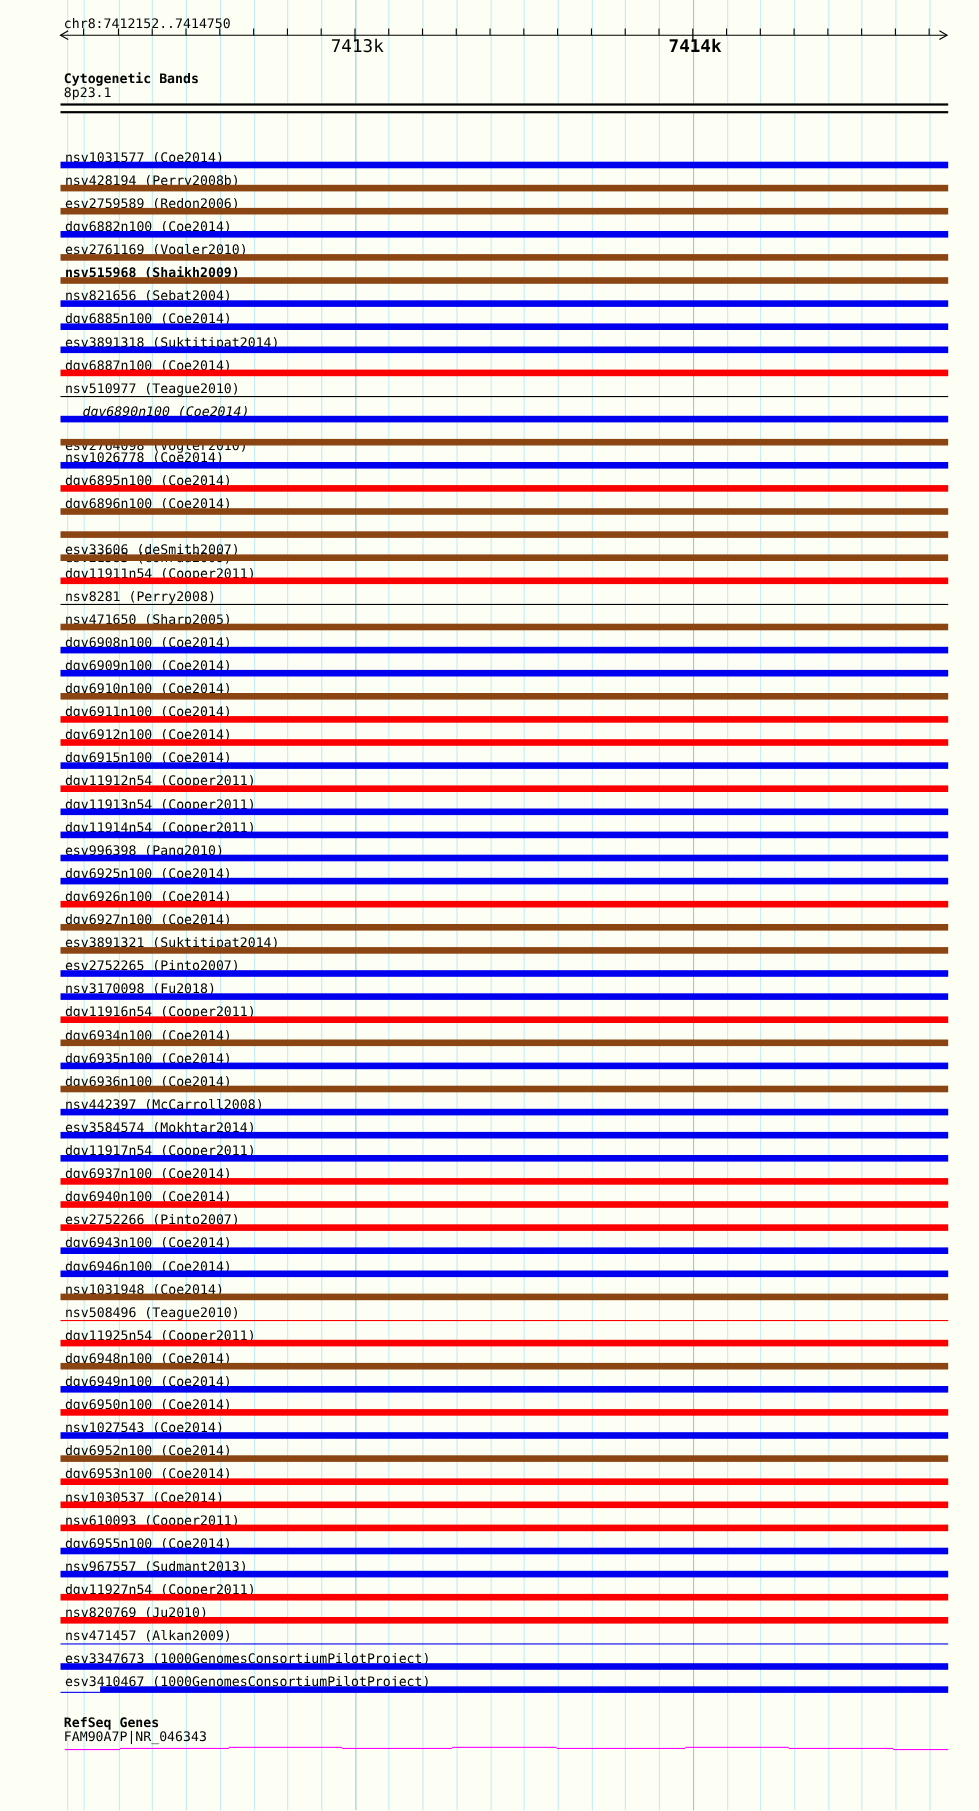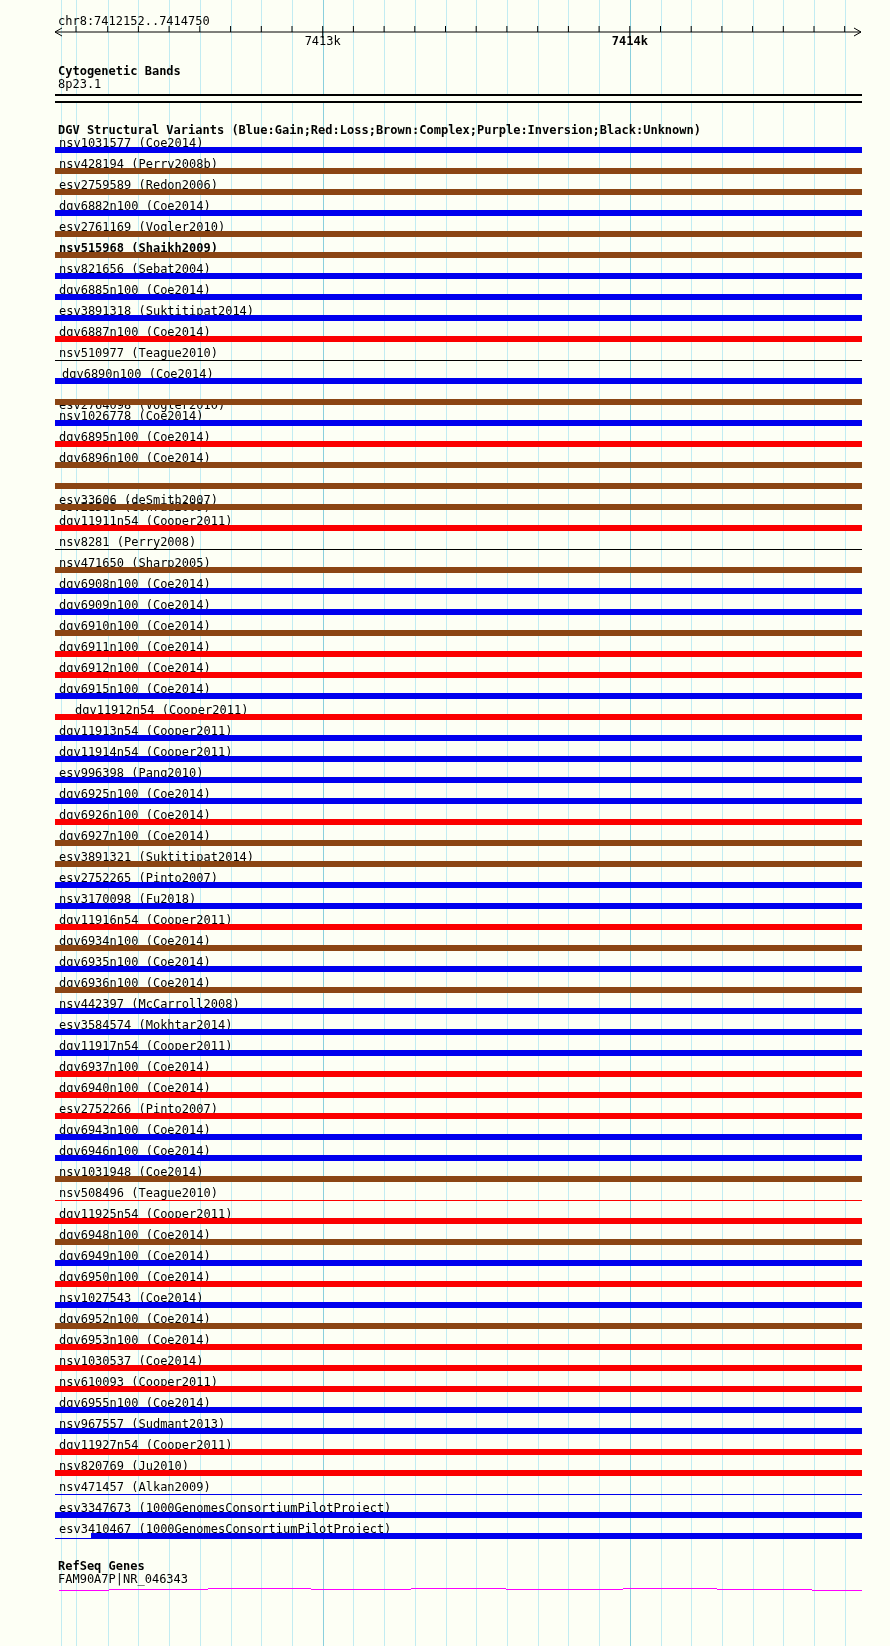--- a/index.html
+++ b/index.html
@@ -4,21 +4,21 @@
 <style>
   html,body{margin:0;padding:0;}
   #screen{position:relative;width:890px;height:1646px;background:#FDFFF5;overflow:hidden;
           font-family:"DejaVu Sans Mono",monospace;}
   .mono{position:absolute;font-family:"DejaVu Sans Mono",monospace;font-size:12px;
         line-height:13px;color:#000;white-space:pre;}
   .bold{font-weight:bold;}
   .gridline{position:absolute;top:0;width:1px;height:1646px;}
   .vbar{position:absolute;height:6px;}
   .hairline{position:absolute;height:1px;}
-  .ticklabel{position:absolute;top:35px;width:44px;text-align:center;font-size:12px;
+  .ticklabel{position:absolute;top:35px;width:44px;text-align:center;font-size:16px;
              line-height:13px;color:#000;font-family:"DejaVu Sans Mono",monospace;}
   #cytoband-rect{position:absolute;left:55px;width:807px;top:94px;height:5px;
                  border-top:2px solid #000;border-bottom:2px solid #000;background:#FDFFF5;}
   #ruler-wrap{position:absolute;left:0;top:0;width:890px;height:52px;}
 </style>
 </head>
 <body>
 
 <div id="screen">
   <div id="gridlines">
@@ -88,21 +88,20 @@
     </div>
   <div id="tick-labels">
       <div class="ticklabel" style="left: 300.7px;">7413k</div>
       <div class="ticklabel" style="left: 607.8px; font-weight: bold;">7414k</div>
     </div>
 
   <div class="mono bold" style="left:58px;top:65px;">Cytogenetic Bands</div>
   <div class="mono" style="left:58px;top:78px;">8p23.1</div>
   <div id="cytoband-rect"></div>
 
-  <div class="mono bold" style="left:58px;top:124px;">DGV Structural Variants (Blue:Gain;Red:Loss;Brown:Complex;Purple:Inversion;Black:Unknown)</div>
 
   <div id="dgv-rows">
       <div class="mono" style="left: 59px; top: 137px;">nsv1031577 (Coe2014)</div>
       <div class="vbar" style="left: 55px; width: 807px; top: 147px; background: rgb(0, 0, 238);"></div>
       <div class="mono" style="left: 59px; top: 158px;">nsv428194 (Perry2008b)</div>
       <div class="vbar" style="left: 55px; width: 807px; top: 168px; background: rgb(139, 69, 19);"></div>
       <div class="mono" style="left: 59px; top: 179px;">esv2759589 (Redon2006)</div>
       <div class="vbar" style="left: 55px; width: 807px; top: 189px; background: rgb(139, 69, 19);"></div>
       <div class="mono" style="left: 59px; top: 200px;">dgv6882n100 (Coe2014)</div>
       <div class="vbar" style="left: 55px; width: 807px; top: 210px; background: rgb(0, 0, 238);"></div>
@@ -113,21 +112,21 @@
       <div class="mono" style="left: 59px; top: 263px;">nsv821656 (Sebat2004)</div>
       <div class="vbar" style="left: 55px; width: 807px; top: 273px; background: rgb(0, 0, 238);"></div>
       <div class="mono" style="left: 59px; top: 284px;">dgv6885n100 (Coe2014)</div>
       <div class="vbar" style="left: 55px; width: 807px; top: 294px; background: rgb(0, 0, 238);"></div>
       <div class="mono" style="left: 59px; top: 305px;">esv3891318 (Suktitipat2014)</div>
       <div class="vbar" style="left: 55px; width: 807px; top: 315px; background: rgb(0, 0, 238);"></div>
       <div class="mono" style="left: 59px; top: 326px;">dgv6887n100 (Coe2014)</div>
       <div class="vbar" style="left: 55px; width: 807px; top: 336px; background: rgb(251, 0, 0);"></div>
       <div class="mono" style="left: 59px; top: 347px;">nsv510977 (Teague2010)</div>
       <div class="hairline" style="left: 55px; width: 807px; top: 360px; background: rgb(0, 0, 0);"></div>
-      <div class="mono" style="left: 62px; top: 368px;">dgv6890n100 (Coe2014)</div>
+      <div class="mono" style="left: 75px; top: 368px; font-style: italic;">dgv6890n100 (Coe2014)</div>
       <div class="vbar" style="left: 55px; width: 807px; top: 378px; background: rgb(0, 0, 238);"></div>
       <div class="mono" style="left: 59px; top: 389px; margin-top: 10px;">esv2764098 (Vogler2010)</div>
       <div class="vbar" style="left: 55px; width: 807px; top: 399px; background: rgb(139, 69, 19);"></div>
       <div class="mono" style="left: 59px; top: 410px;">nsv1026778 (Coe2014)</div>
       <div class="vbar" style="left: 55px; width: 807px; top: 420px; background: rgb(0, 0, 238);"></div>
       <div class="mono" style="left: 59px; top: 431px;">dgv6895n100 (Coe2014)</div>
       <div class="vbar" style="left: 55px; width: 807px; top: 441px; background: rgb(251, 0, 0);"></div>
       <div class="mono" style="left: 59px; top: 452px;">dgv6896n100 (Coe2014)</div>
       <div class="vbar" style="left: 55px; width: 807px; top: 462px; background: rgb(139, 69, 19);"></div>
       <div class="mono" style="left: 59px; top: 501px;">esv21583 (Conrad2009)</div>
@@ -145,21 +144,21 @@
       <div class="mono" style="left: 59px; top: 599px;">dgv6909n100 (Coe2014)</div>
       <div class="vbar" style="left: 55px; width: 807px; top: 609px; background: rgb(0, 0, 238);"></div>
       <div class="mono" style="left: 59px; top: 620px;">dgv6910n100 (Coe2014)</div>
       <div class="vbar" style="left: 55px; width: 807px; top: 630px; background: rgb(139, 69, 19);"></div>
       <div class="mono" style="left: 59px; top: 641px;">dgv6911n100 (Coe2014)</div>
       <div class="vbar" style="left: 55px; width: 807px; top: 651px; background: rgb(251, 0, 0);"></div>
       <div class="mono" style="left: 59px; top: 662px;">dgv6912n100 (Coe2014)</div>
       <div class="vbar" style="left: 55px; width: 807px; top: 672px; background: rgb(251, 0, 0);"></div>
       <div class="mono" style="left: 59px; top: 683px;">dgv6915n100 (Coe2014)</div>
       <div class="vbar" style="left: 55px; width: 807px; top: 693px; background: rgb(0, 0, 238);"></div>
-      <div class="mono" style="left: 59px; top: 704px; margin-left: 16px;">dgv11912n54 (Cooper2011)</div>
+      <div class="mono" style="left: 59px; top: 704px;">dgv11912n54 (Cooper2011)</div>
       <div class="vbar" style="left: 55px; width: 807px; top: 714px; background: rgb(251, 0, 0);"></div>
       <div class="mono" style="left: 59px; top: 725px;">dgv11913n54 (Cooper2011)</div>
       <div class="vbar" style="left: 55px; width: 807px; top: 735px; background: rgb(0, 0, 238);"></div>
       <div class="mono" style="left: 59px; top: 746px;">dgv11914n54 (Cooper2011)</div>
       <div class="vbar" style="left: 55px; width: 807px; top: 756px; background: rgb(0, 0, 238);"></div>
       <div class="mono" style="left: 59px; top: 767px;">esv996398 (Pang2010)</div>
       <div class="vbar" style="left: 55px; width: 807px; top: 777px; background: rgb(0, 0, 238);"></div>
       <div class="mono" style="left: 59px; top: 788px;">dgv6925n100 (Coe2014)</div>
       <div class="vbar" style="left: 55px; width: 807px; top: 798px; background: rgb(0, 0, 238);"></div>
       <div class="mono" style="left: 59px; top: 809px;">dgv6926n100 (Coe2014)</div>

